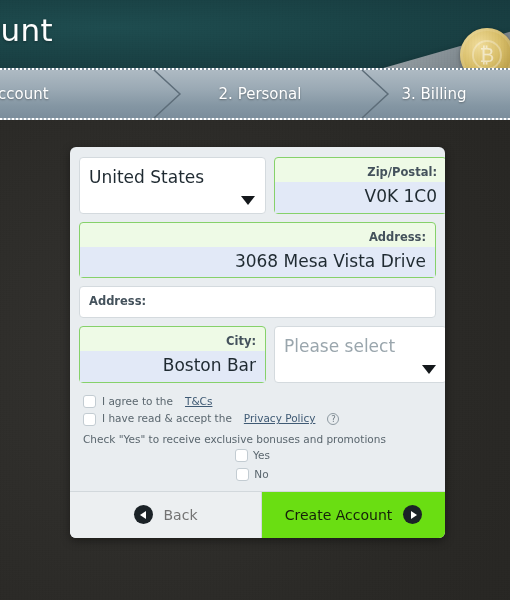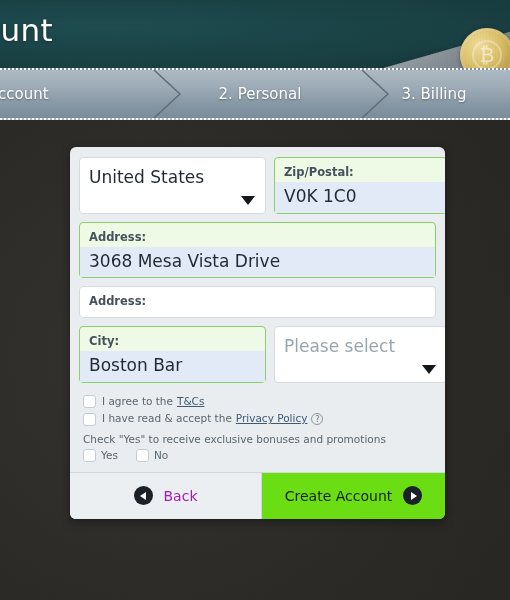--- a/index.html
+++ b/index.html
@@ -174,20 +174,21 @@
     background: #ffffff;
     border: 1px solid #d4dade;
     border-radius: 4px;
     padding: 7px 9px 6px 9px;
     flex: 1;
     min-width: 0;
   }
   .field.valid {
     background: #eefae6;
     border: 1px solid #86d16a;
+    text-align: right;
   }
   .field-label {
     font-size: 11.5px;
     color: #44525c;
     font-weight: 700;
     line-height: 1.3;
     margin-bottom: 2px;
   }
   .field-value {
     font-size: 17px;
@@ -237,21 +238,21 @@
     border: 1px solid #c3ccd2;
     border-radius: 3px;
     flex: none;
   }
   .check-text {
     font-size: 10.5px;
     color: #5a666e;
     line-height: 1.3;
     display: flex;
     align-items: center;
-    gap: 4px;
+    gap: 12px;
   }
   .link {
     color: #3f5a74;
     text-decoration: underline;
   }
   .help-icon {
     display: inline-flex;
     align-items: center;
     justify-content: center;
     width: 12px;
@@ -264,20 +265,21 @@
   }
   .promo-text {
     font-size: 10.5px;
     color: #5a666e;
     margin: 7px 0 4px 0;
   }
   .yesno {
     display: flex;
     align-items: center;
     gap: 6px;
+    flex-direction: column;
   }
   .yesno .opt {
     display: flex;
     align-items: center;
     gap: 5px;
     margin-right: 12px;
   }
   .yesno .opt span {
     font-size: 10.5px;
     color: #5a666e;
@@ -295,21 +297,21 @@
     justify-content: center;
     gap: 11px;
     height: 100%;
     cursor: pointer;
     user-select: none;
   }
   .btn-back {
     width: 192px;
     background: #eceff1;
     border-right: 1px solid #d2d8dc;
-    color: #a21caf;
+    color: #737373;
     font-size: 14px;
   }
   .btn-create {
     flex: 1;
     background: #6ade12;
     color: #16200a;
     font-size: 14px;
   }
   .circ {
     width: 19px;

